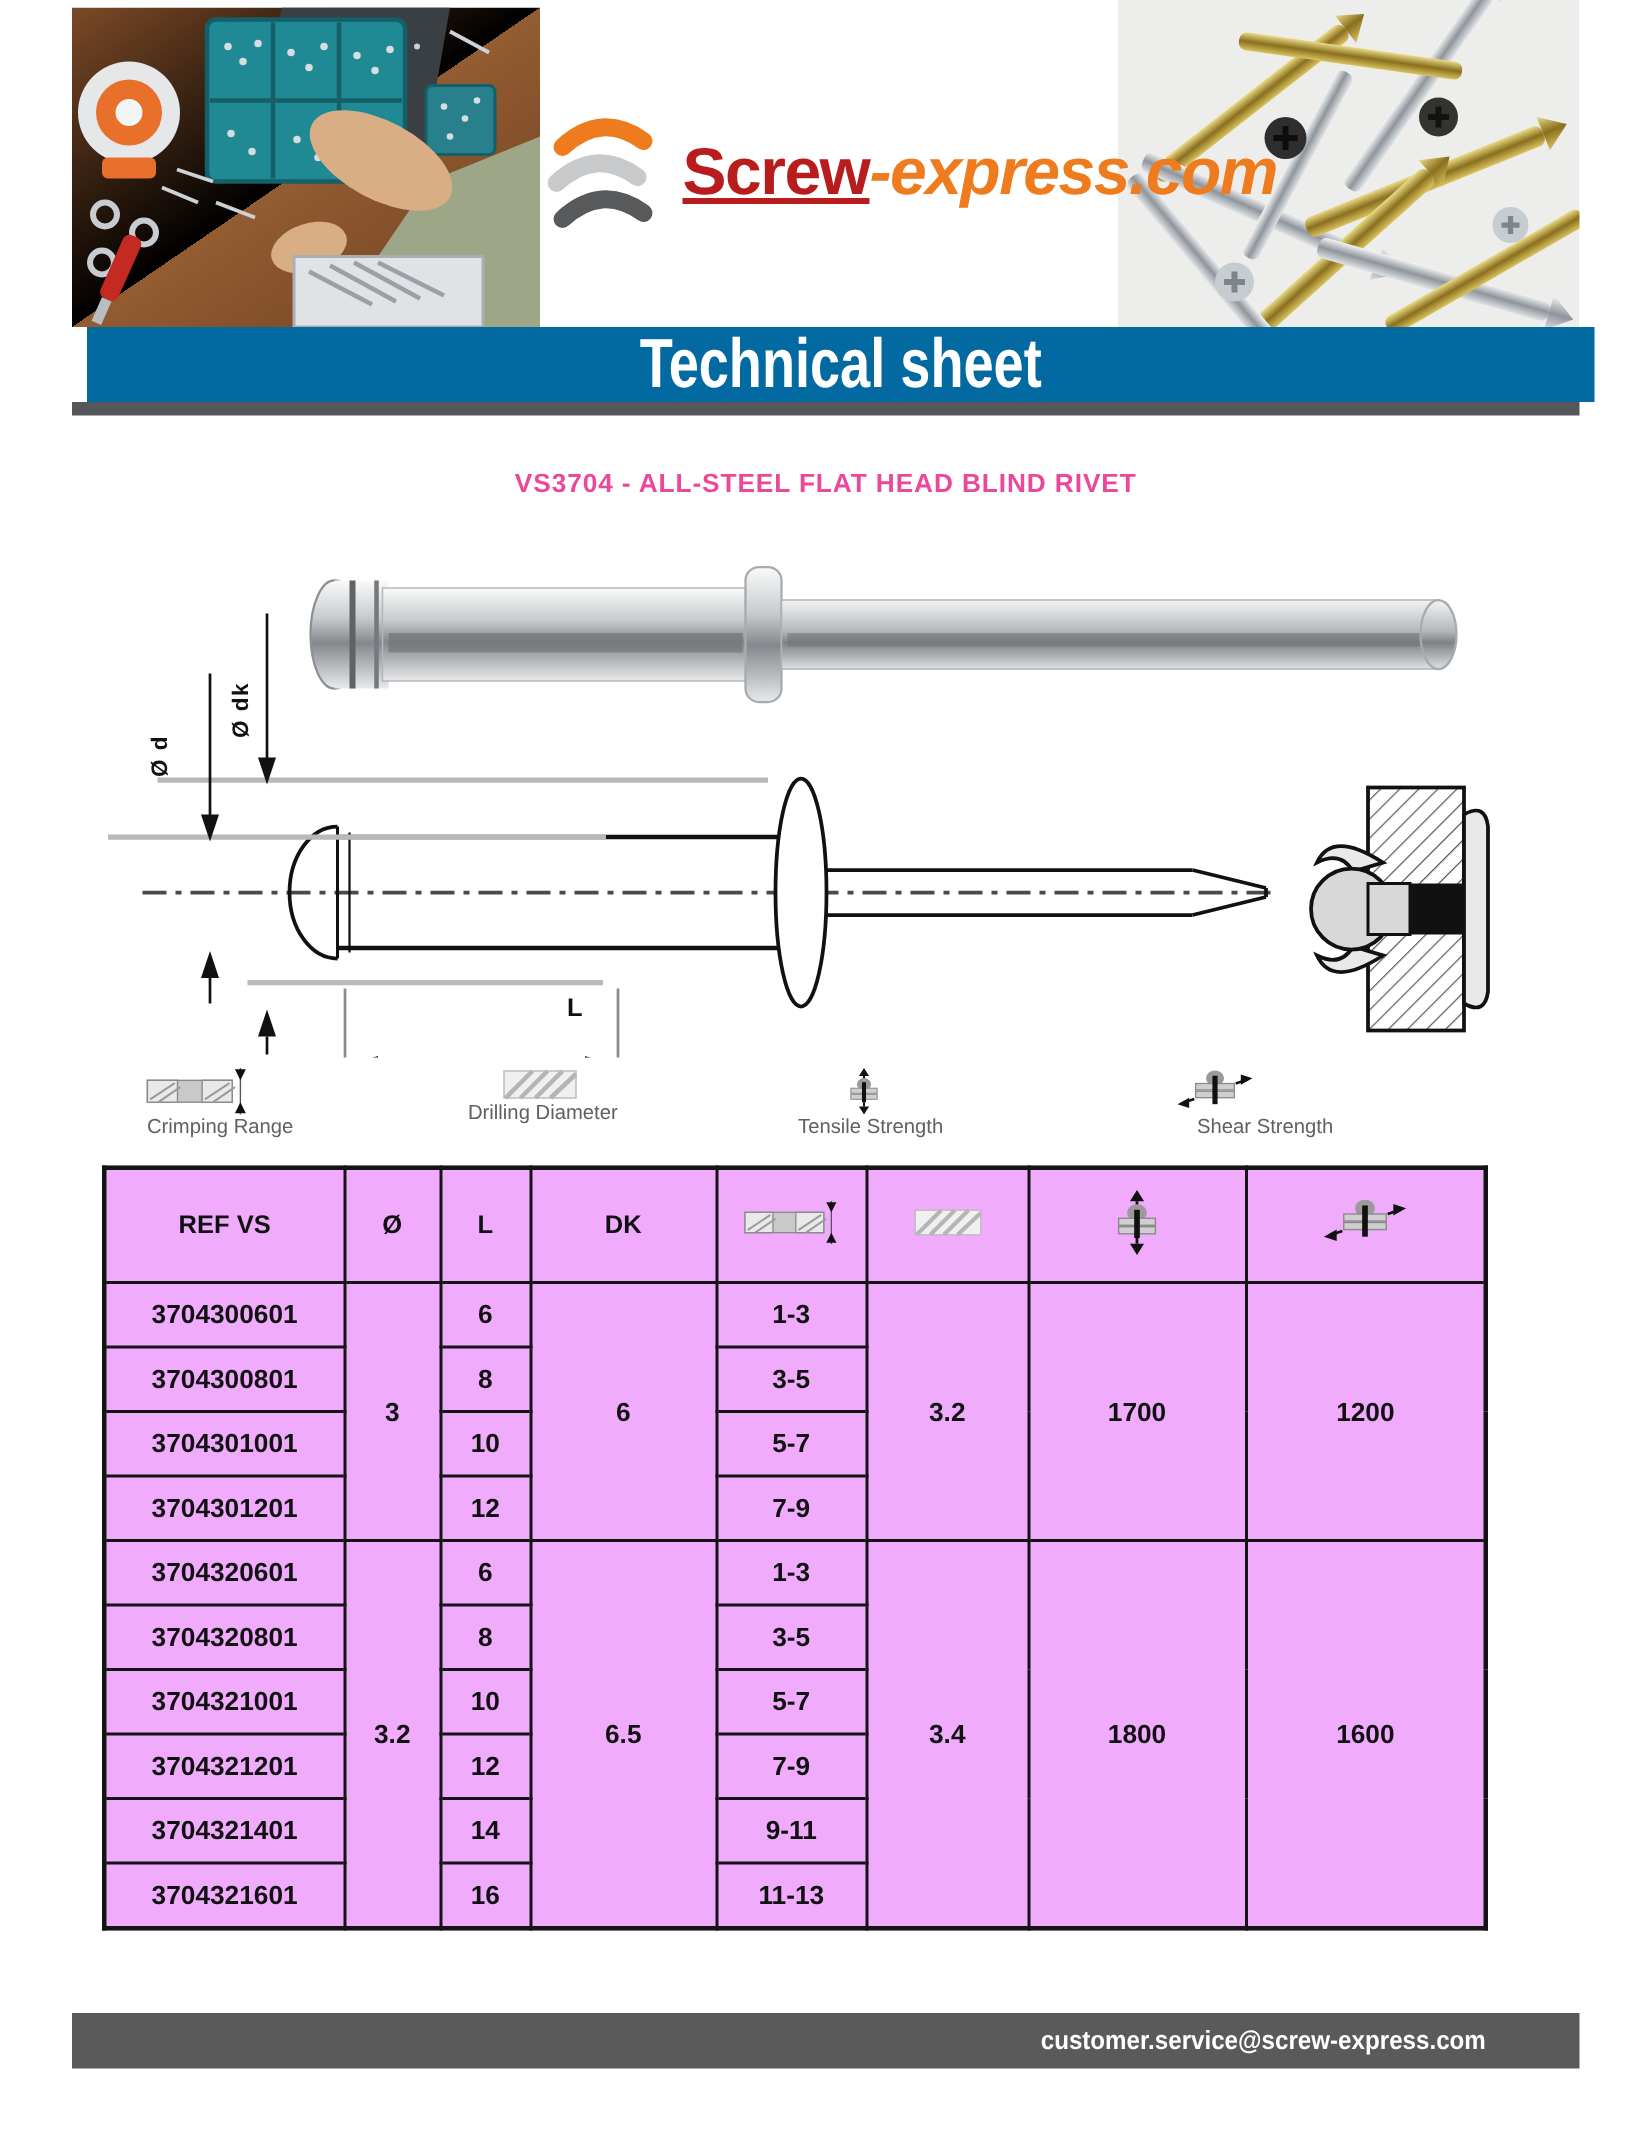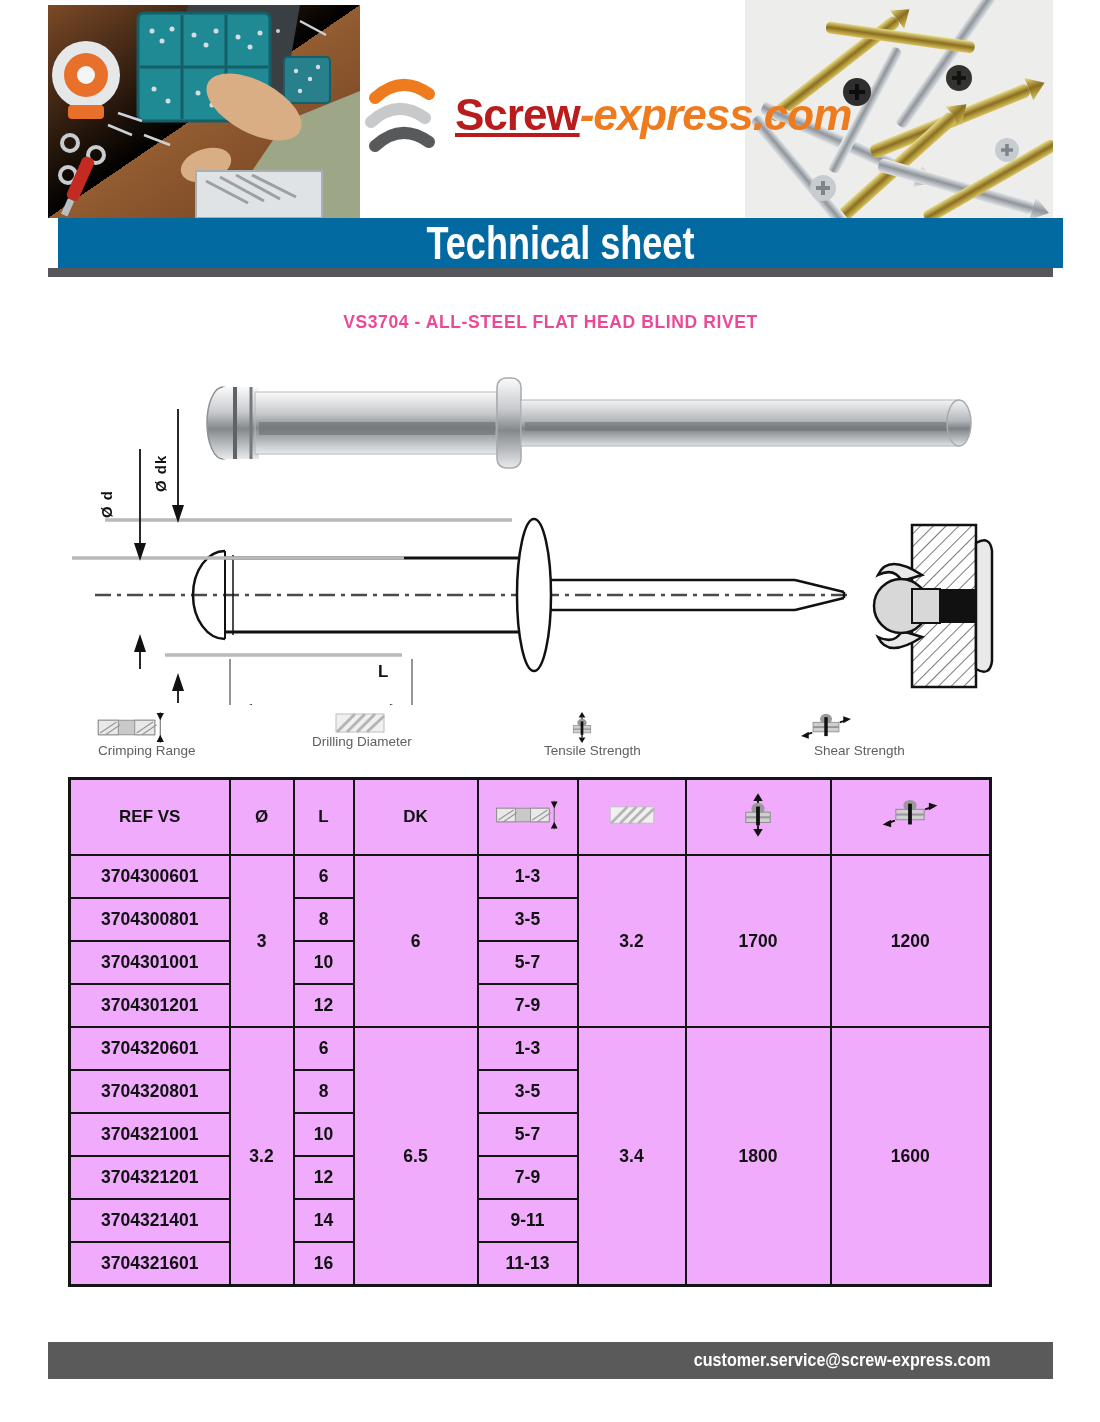--- a/index.html
+++ b/index.html
@@ -39,22 +39,22 @@
   #dim-label-dk{left:152px;top:408px;height:84px;}
   #dim-label-d{left:98px;top:448px;height:70px;}
   #dim-label-l{left:378px;top:662px;font-size:17px;color:#111;font-weight:bold;
     writing-mode:horizontal-tb;transform:none;position:absolute;}
 
   
   .legend-item{position:absolute;top:712px;height:46px;display:flex;align-items:center;flex-direction:column;}
   .legend-label{color:#606060;font-size:13.5px;white-space:nowrap;}
   #legend-0{left:68px;}   #legend-0 .legend-label{margin-left:30px;}
   #legend-1{left:308px;}  #legend-1 .legend-label{margin-left:4px;}
-  #legend-2{left:524px;}  #legend-2 .legend-label{margin-left:20px;}
-  #legend-3{left:748px;}  #legend-3 .legend-label{margin-left:66px;}
+  #legend-2{left:524px;}  #legend-2 .legend-label{margin-left:8px;}
+  #legend-3{left:732px;}  #legend-3 .legend-label{margin-left:66px;}
 
   
   #spec-table{left:68px;top:777px;width:921px;border-collapse:collapse;
     table-layout:fixed;background:#f0abfc;}
   #spec-table td,#spec-table th{border:2px solid #141414;text-align:center;
     vertical-align:middle;color:#111;font-weight:bold;padding:0;}
   #spec-table{border:3px solid #141414;}
   #spec-table th{height:74px;font-size:17px;}
   #spec-table td{height:41px;font-size:17.5px;}
   td.ref{font-size:18px;}

